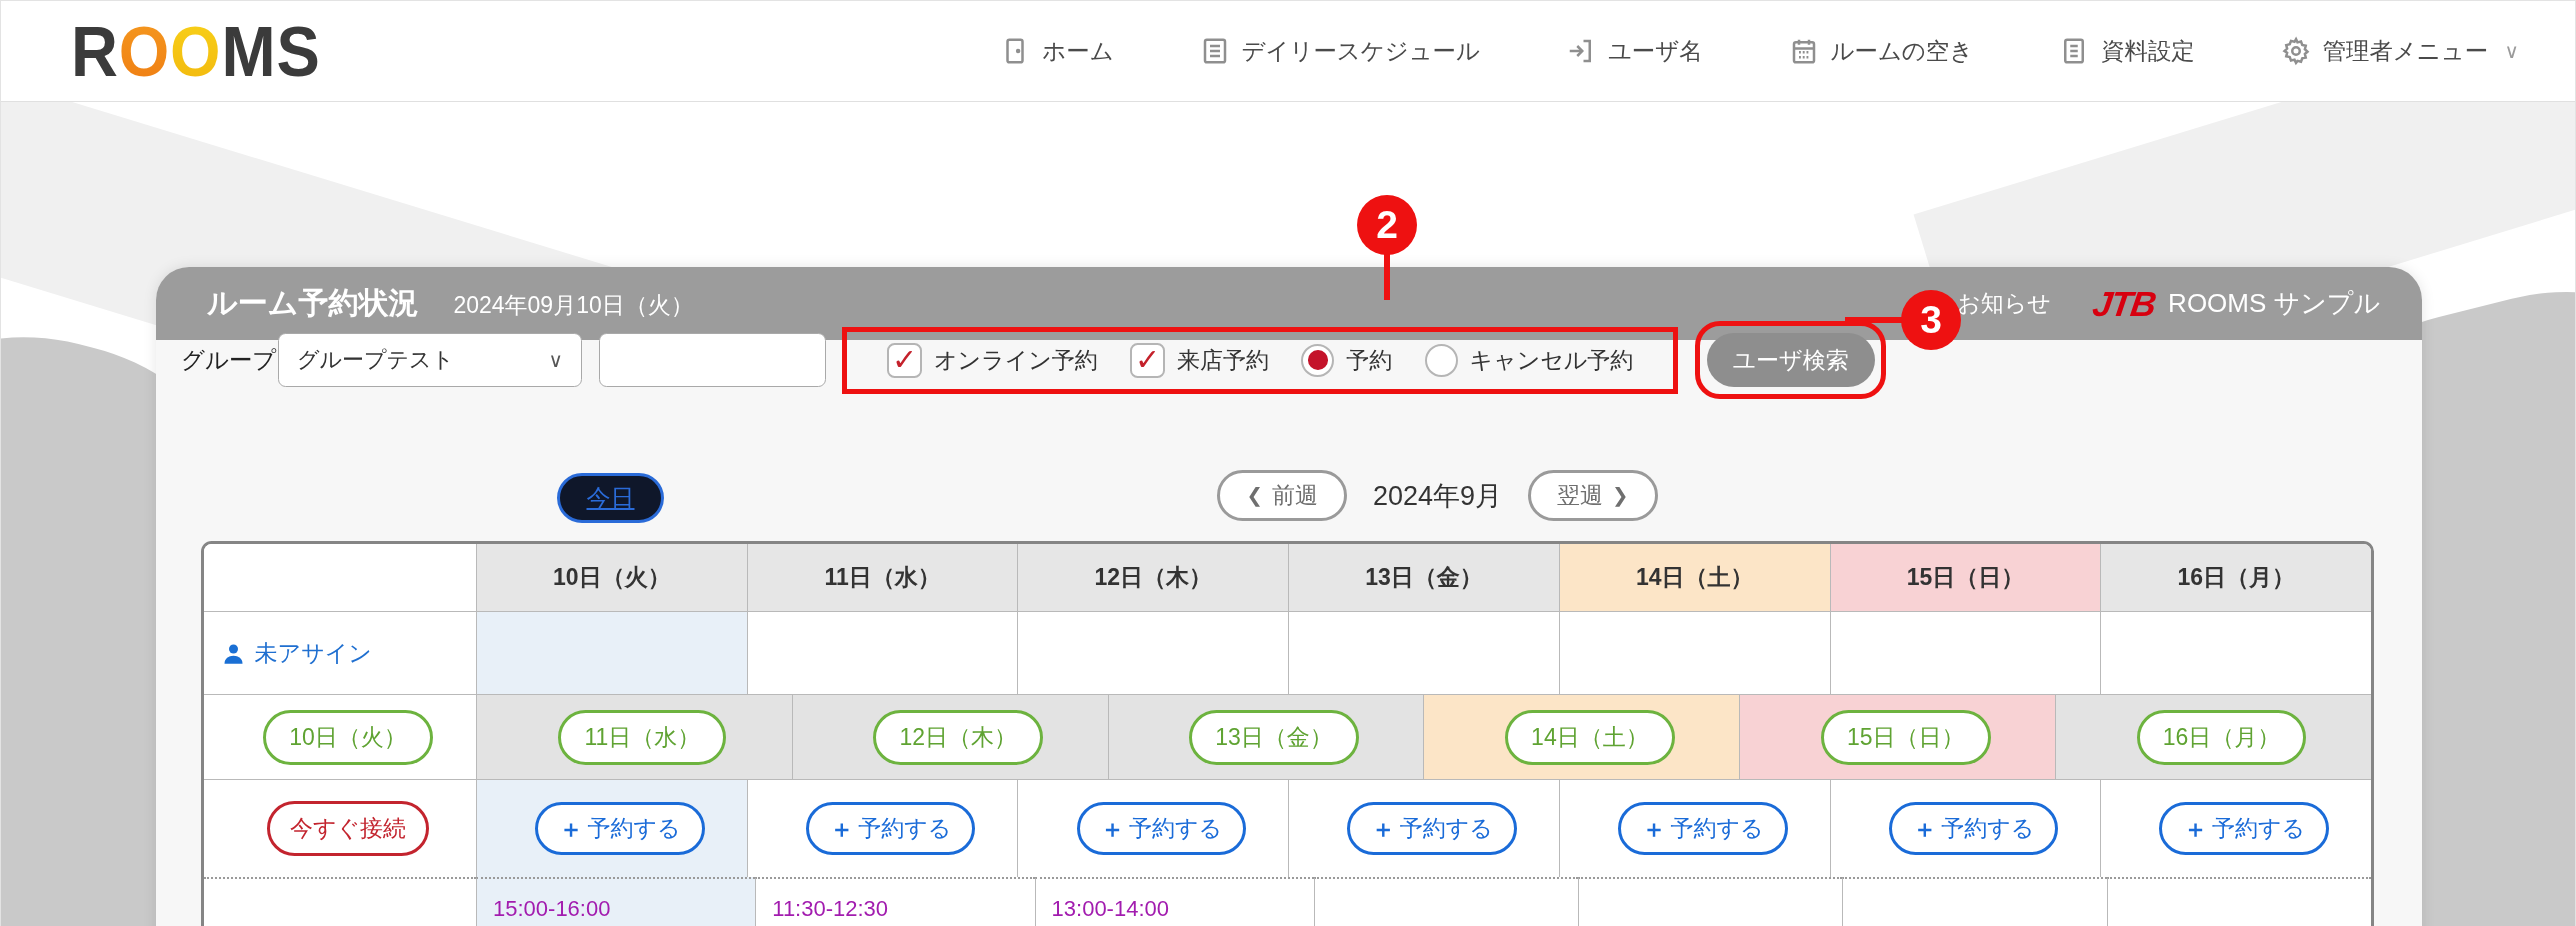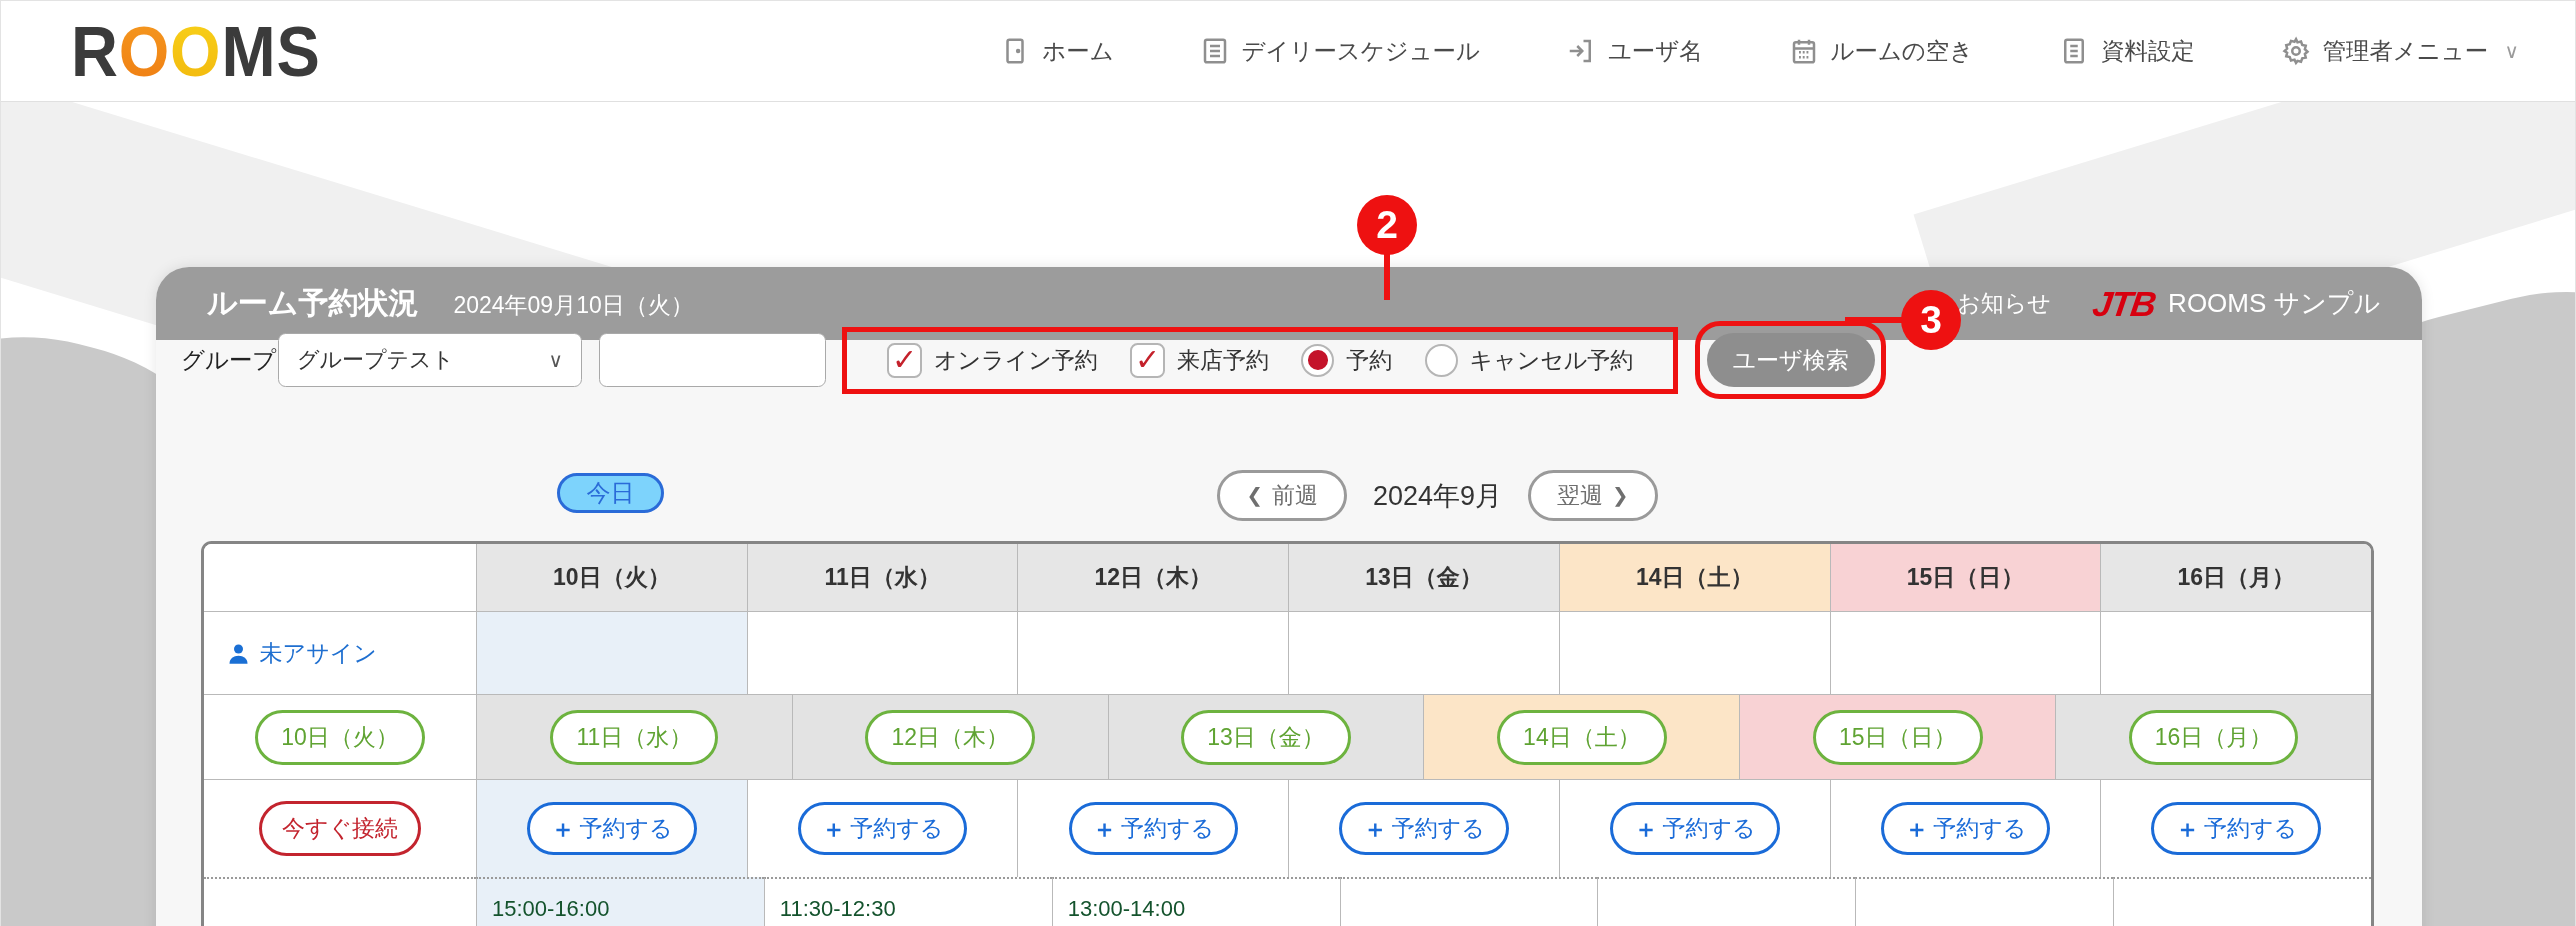--- a/index.html
+++ b/index.html
@@ -53,32 +53,32 @@
   .user-search-btn { background:#8e8e8e; color:#fff; border:none; font-size:23px; padding:11.3px 26px; border-radius:33px; cursor:pointer; font-family:inherit; }
 
   
   .badge { position:absolute; width:60px; height:60px; border-radius:50%; background:#ee1111; color:#fff; font-size:39px; font-weight:bold; display:flex; align-items:center; justify-content:center; z-index:9; }
   .badge2 { left:1356px; top:194px; }
   .stem2 { position:absolute; left:1383px; top:249px; width:6px; height:50px; background:#ee1111; z-index:8; }
   .badge3 { left:1900px; top:289px; }
   .stem3 { position:absolute; left:1844px; top:316px; width:60px; height:6px; background:#ee1111; z-index:8; }
 
   
-  .today-btn { position:absolute; left:401px; top:206px; width:107px; height:40px; border:3.8px solid #2a6bd8; border-radius:29px; background:#7dd3fc; color:#2a6bd8; font-size:24px; display:flex; align-items:center; justify-content:center; cursor:pointer; }
+  .today-btn { position:absolute; left:401px; top:206px; width:107px; height:50px; border:3.8px solid #2a6bd8; border-radius:29px; background:#0f172a; color:#2a6bd8; font-size:24px; display:flex; align-items:center; justify-content:center; cursor:pointer;text-decoration:underline; }
   .weeknav { position:absolute; left:1047px; top:203px; width:469px; display:flex; align-items:center; justify-content:center; gap:26px; }
   .week-pill { height:51px; padding:0 26px; border:3px solid #9a9a9a; border-radius:29px; background:#fff; color:#6f6f6f; font-size:23px; display:flex; align-items:center; gap:9px; cursor:pointer; white-space:nowrap; }
   .week-pill .arrow { font-size:19.7px; }
   .week-month { font-size:27px; color:#333; }
 
   
   .cal { position:absolute; left:45px; top:274px; width:2173px; background:#fff; border:3px solid #858585; border-radius:10.6px; overflow:hidden; }
   .trow { display:flex; }
   .cell { border-left:1.5px solid #b9b9b9; flex:1 1 0; display:flex; align-items:center; justify-content:center; min-width:0; }
   .cell:first-child { border-left:none; flex:0 0 272px; }
-  .trow + .trow .cell { border-top:1.5px solid #b9b9b9; }
+  .trow + .trow .cell { border-top:1.5px solid #b9b9b9;padding-left:16px; }
   .trow.dotted .cell { border-top:2.3px dotted #9a9a9a; }
   .thead { height:67px; }
   .thead .cell { background:#e6e6e6; font-size:23px; font-weight:bold; color:#333; }
   .thead .cell:first-child { background:#fff; }
   .thead .cell.sat { background:#fce5c7; }
   .thead .cell.sun { background:#f8d2d4; }
   .r-unassigned { height:83px; }
   .r-user { height:85px; }
   .r-connect { height:98px; }
   .r-member { height:145px; }
@@ -89,21 +89,21 @@
   .user-label { font-size:23px; font-weight:bold; color:#222; }
   .r-user .cell { background:#e3e3e3; }
   .r-user .cell:first-child { background:#fff; }
   .r-user .cell.sat { background:#fce5c7; }
   .r-user .cell.sun { background:#f8d2d4; }
   .day-pill { background:#fff; border:3.8px solid #6db33f; color:#5fa332; border-radius:33px; font-size:23px; padding:9px 23px; cursor:pointer; white-space:nowrap; }
   .connect-pill { background:#fff; border:3.8px solid #c3242e; color:#c3242e; border-radius:33px; font-size:23px; padding:9px 19.7px; cursor:pointer; white-space:nowrap; }
   .reserve-btn { background:#fff; border:3.8px solid #1a6bd8; color:#1a6bd8; border-radius:33px; font-size:23px; padding:7.6px 21px; cursor:pointer; display:flex; align-items:center; gap:4.5px; white-space:nowrap; }
   .reserve-btn .plus { font-weight:bold; font-size:24px; }
   .resv-cell { flex-direction:column; align-items:flex-start !important; justify-content:flex-start !important; padding:15px 15px; }
-  .resv-time { color:#14532d; font-size:22px; line-height:1.4; }
+  .resv-time { color:#a21caf; font-size:22px; line-height:1.4; }
   .resv-link { color:#1b837b; font-size:22px; line-height:1.4; text-decoration:underline; cursor:pointer; word-break:break-all; }
 </style>
 </head>
 <body>
 
 <div class="page">
 
   <div class="topbar">
     <div class="logo">
       <span>R</span>

